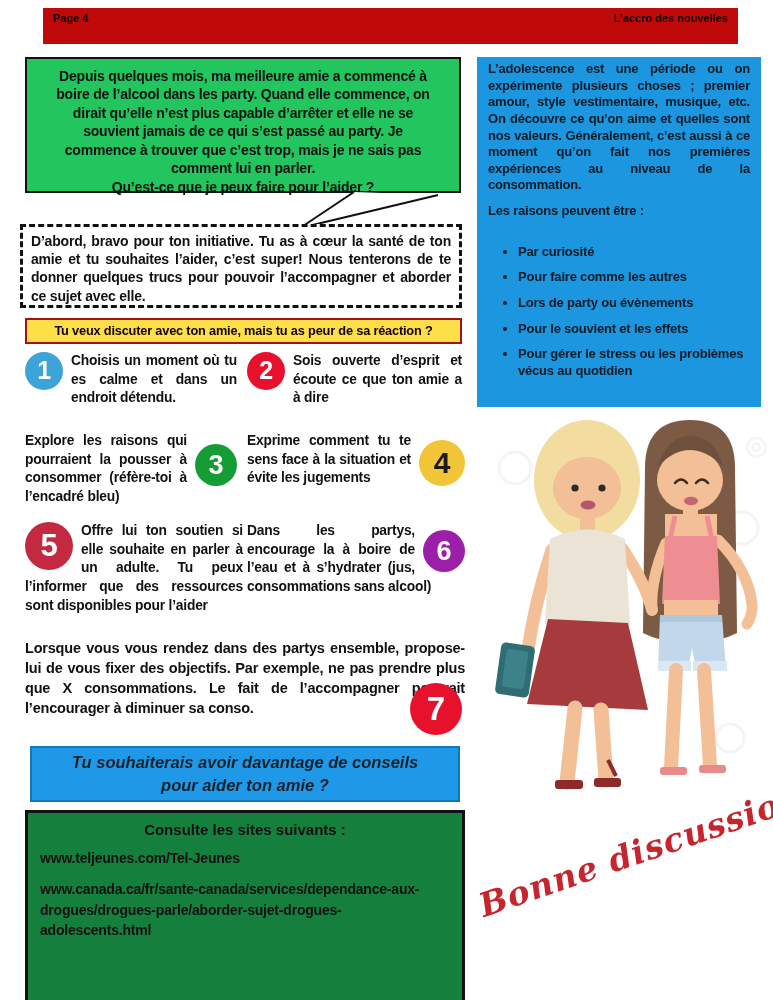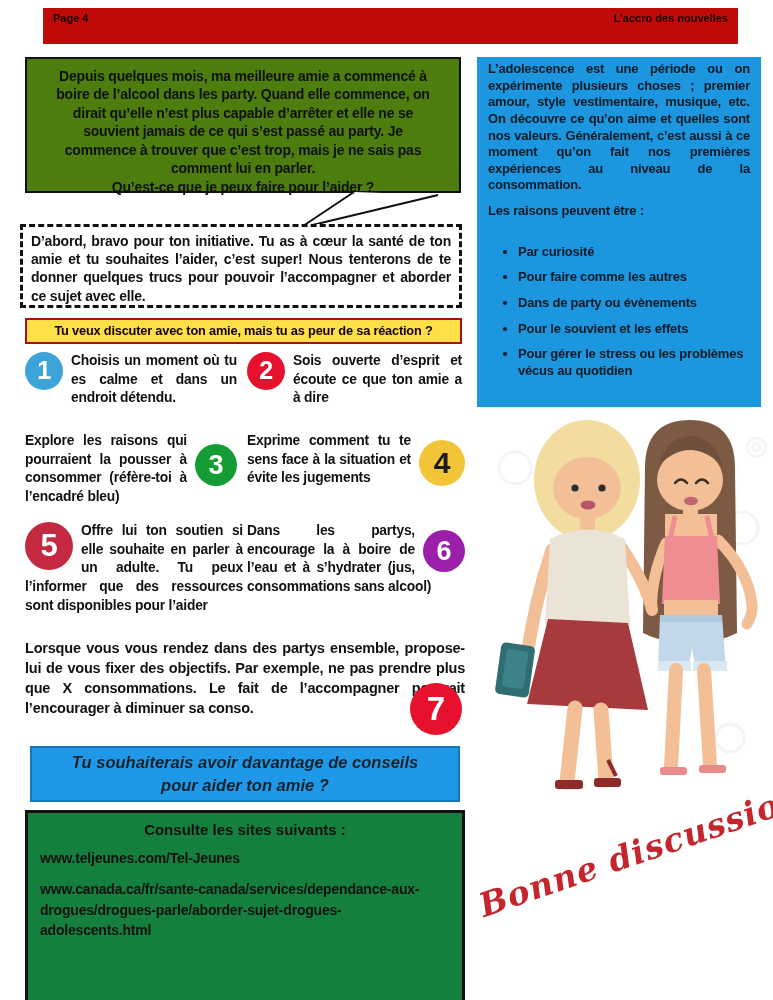--- a/index.html
+++ b/index.html
@@ -12,21 +12,21 @@
   
   .header-bar {
     position:absolute; left:43px; top:8px; width:695px; height:36px;
     background:#c00909; display:flex; justify-content:space-between;
     align-items:flex-start; padding:4px 10px; color:#1a0000;
     font-size:11px; font-weight:bold;
   }
   
   .question-box {
     position:absolute; left:25px; top:57px; width:436px; height:136px;
-    border:2px solid #111; background:#4d7c0f; padding:8px 29px;
+    border:2px solid #111; background:#22c55e; padding:8px 29px;
     font-size:14px; line-height:1.32; text-align:center; letter-spacing:-0.2px;
   }
   .bubble-tail { position:absolute; left:290px; top:190px; }
   
   .answer-box {
     position:absolute; left:20px; top:224px; width:442px; height:84px;
     border:3px dashed #111; background:#fff; padding:5px 8px;
     font-size:14px; line-height:1.3; text-align:justify; letter-spacing:-0.2px;
   }
   
@@ -164,21 +164,21 @@
     <div class="site-url">www.teljeunes.com/Tel-Jeunes</div>
     <div class="site-url">www.canada.ca/fr/sante-canada/services/dependance-aux-drogues/drogues-parle/aborder-sujet-drogues-adolescents.html</div>
   </div>
 
   <div class="sidebar-box">
     <div>L’adolescence est une période ou on expérimente plusieurs choses ; premier amour, style vestimentaire,  musique, etc. On découvre ce qu’on aime et quelles sont nos valeurs. Généralement, c’est aussi à ce moment qu’on fait nos premières expériences au niveau de la consommation.</div>
     <div class="reasons-label">Les raisons peuvent être :</div>
     <ul class="reasons-list">
       <li>Par curiosité</li>
       <li>Pour faire comme les autres</li>
-      <li>Dans de party ou évènements</li>
+      <li>Lors de party ou évènements</li>
       <li>Pour le souvient et les effets</li>
       <li>Pour gérer le stress ou les problèmes vécus au quotidien</li>
     </ul>
   </div>
 
   <svg class="illustration" width="285" height="390" viewBox="0 0 285 390">
 
     <g opacity="0.06" stroke="#555" fill="none" stroke-width="3">
       <circle cx="35" cy="60" r="16"></circle>
       <circle cx="262" cy="120" r="16"></circle>

